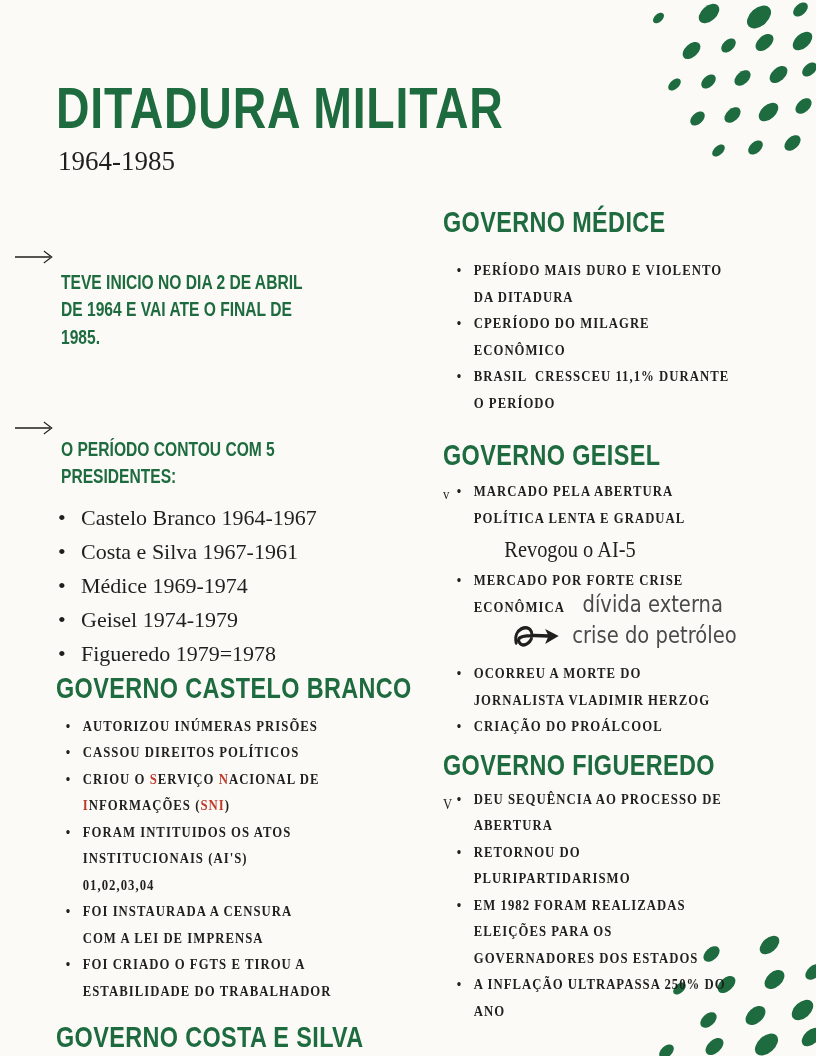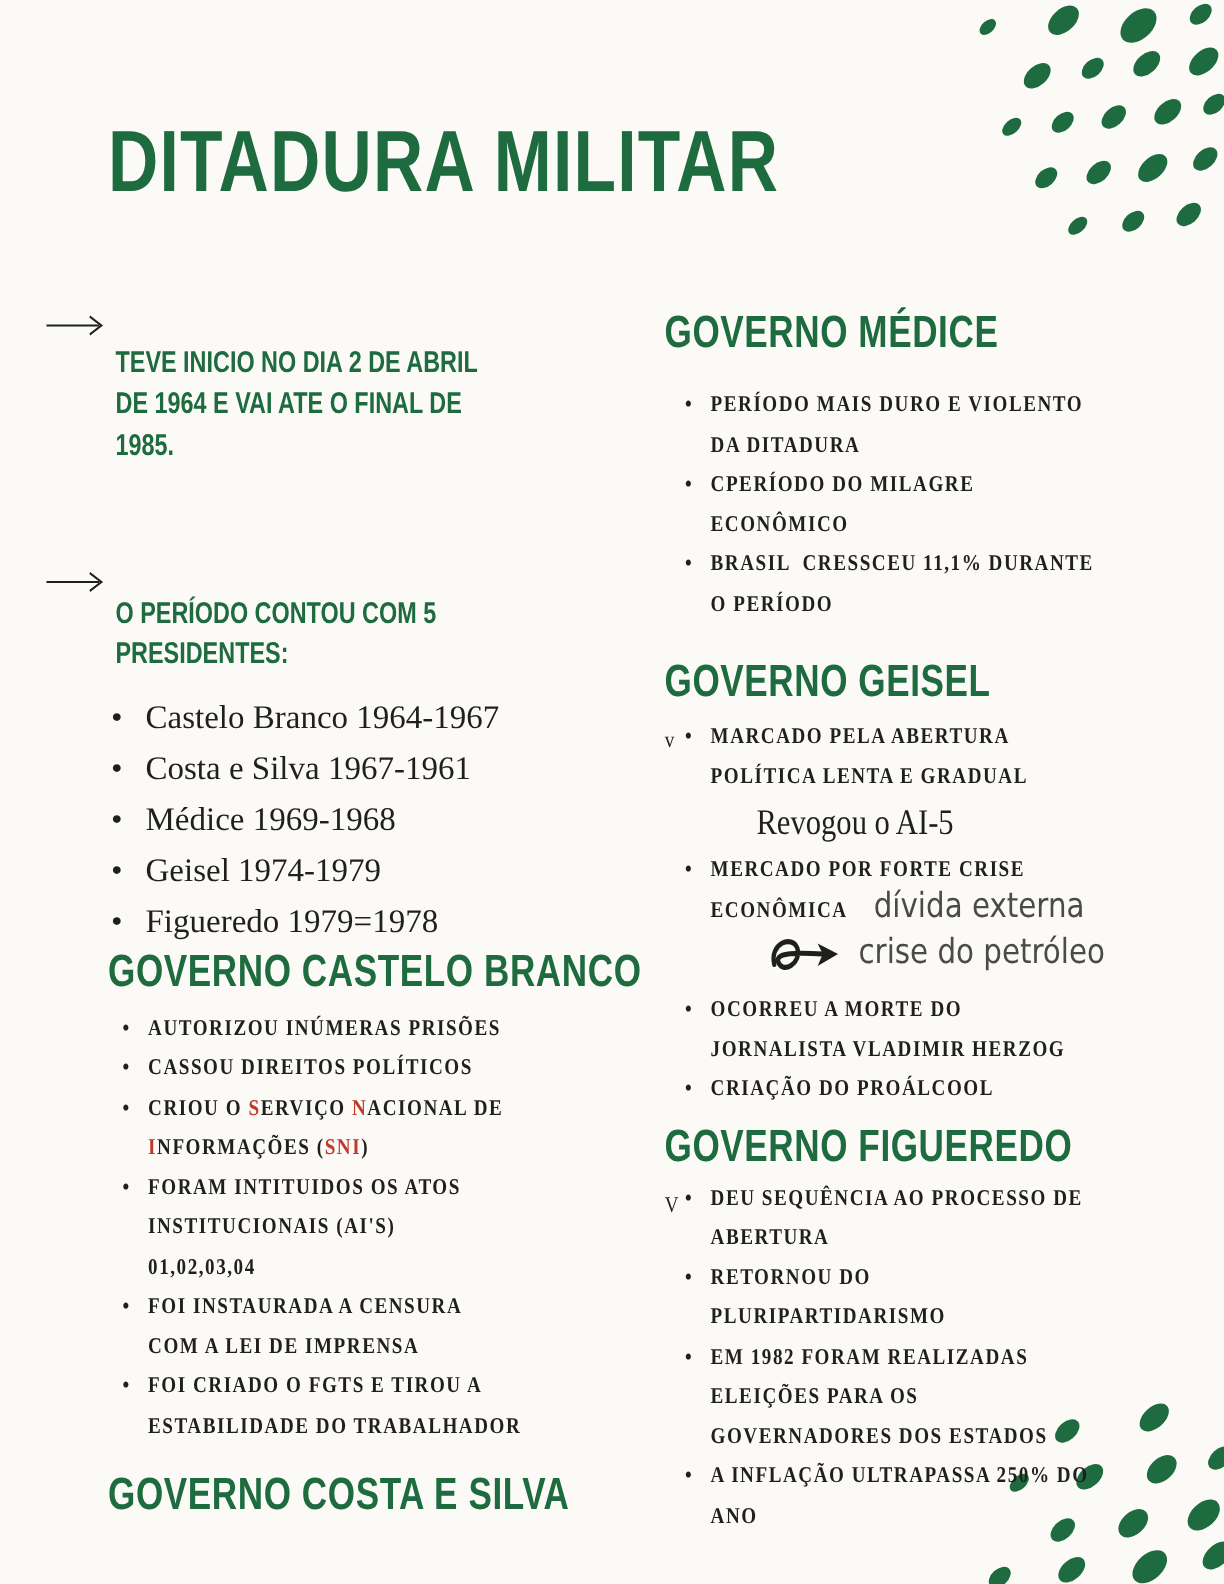--- a/index.html
+++ b/index.html
@@ -2,21 +2,21 @@
 <html style="--green: #1d6b3e; --red: #c0392b; --ink: #1f1f1d; --gray: #4a4a4a; --bg: #fbfaf7;"><head>
 <meta charset="utf-8">
 <style>
   :root{
     --green:#1d6b3e; --red:#c0392b; --ink:#1f1f1d; --gray:#4a4a4a; --bg:#fbfaf7;
   }
   *{margin:0;padding:0;box-sizing:border-box;}
   html,body{width:816px;height:1056px;overflow:hidden;}
   body{background:var(--bg);font-family:"Liberation Serif",serif;color:var(--ink);position:relative;}
 
-  .left-col{position:absolute;left:72px;top:78px;width:375px;}
+  .left-col{position:absolute;left:56px;top:78px;width:375px;}
   .right-col{position:absolute;left:443px;top:205px;width:350px;}
 
   
   .condensed{font-family:"Liberation Sans",sans-serif;font-weight:700;color:var(--green);
              transform:scaleX(.78);transform-origin:left center;display:block;white-space:pre;}
   .page-title{font-size:58px;line-height:60px;transform:scaleX(.8);letter-spacing:1px;}
   .subtitle{font-size:27px;line-height:34px;margin:6px 0 0 2px;color:var(--ink);}
 
   .green-para{position:relative;margin-left:5px;font-size:20px;line-height:27.5px;}
   .green-para.first{margin-top:8px;}
@@ -100,20 +100,21 @@
     <div class="dot" style="left: 790px; top: 1002px; width: 25px; height: 16px;"></div>
     <div class="dot" style="left: 658px; top: 1046px; width: 17px; height: 11px;"></div>
     <div class="dot" style="left: 704px; top: 1040px; width: 21px; height: 13px;"></div>
     <div class="dot" style="left: 753px; top: 1036px; width: 27px; height: 17px;"></div>
     <div class="dot" style="left: 800px; top: 1030px; width: 23px; height: 14px;"></div>
   </div>
 
 <div class="left-col">
 
   <h1 class="condensed page-title">DITADURA MILITAR</h1>
+  <div class="subtitle">1964-1985</div>
 
   <div class="green-para condensed first">
     <span class="arrow-wrap" style="top:8px">
       <svg width="56" height="16" viewBox="0 0 56 16">
           <line x1="1" y1="8" x2="46" y2="8" stroke="#1f1f1d" stroke-width="1.4"></line>
           <polyline points="38,2 48,8 38,14" fill="none" stroke="#1f1f1d" stroke-width="1.4"></polyline>
         </svg>
     </span>
   <span class="bl-line">TEVE INICIO NO DIA 2 DE ABRIL</span><span class="bl-line">DE 1964 E VAI ATE O FINAL DE</span><span class="bl-line">1985.</span></div>
 
@@ -122,21 +123,21 @@
       <svg width="56" height="16" viewBox="0 0 56 16">
           <line x1="1" y1="8" x2="46" y2="8" stroke="#1f1f1d" stroke-width="1.4"></line>
           <polyline points="38,2 48,8 38,14" fill="none" stroke="#1f1f1d" stroke-width="1.4"></polyline>
         </svg>
     </span>
   <span class="bl-line">O PERÍODO CONTOU COM 5</span><span class="bl-line">PRESIDENTES:</span></div>
 
   <ul class="presidents">
     <li>Castelo Branco 1964-1967</li>
     <li>Costa e Silva 1967-1961</li>
-    <li>Médice 1969-1968</li>
+    <li>Médice 1969-1974</li>
     <li>Geisel 1974-1979</li>
     <li>Figueredo 1979=1978</li>
   </ul>
 
   <div class="section">
     <h2 class="condensed section-heading">GOVERNO CASTELO BRANCO</h2>
     <ul class="bullets castelo-bullets">
       <li>
           <span class="bl-line">AUTORIZOU INÚMERAS PRISÕES</span>
         </li>

